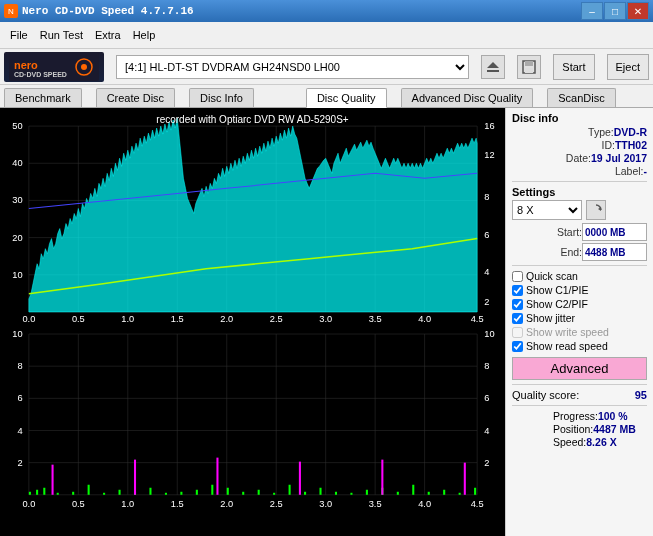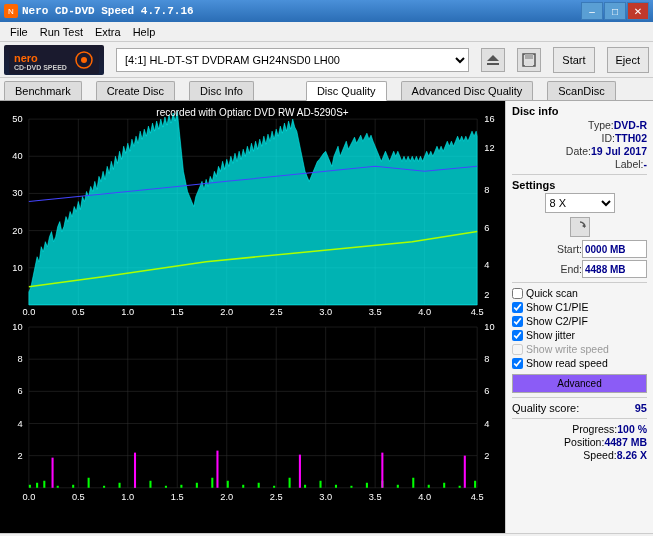--- a/index.html
+++ b/index.html
@@ -22,21 +22,21 @@
     .title-bar-controls { display: flex; gap: 1px; }
     .title-btn {
       width: 22px; height: 18px; background: #5a9fd4; border: 1px solid #3a7ab8;
       color: white; font-size: 10px; cursor: pointer; display: flex; align-items: center; justify-content: center;
     }
     .title-btn.close { background: #c0392b; }
 
     
     .menu-bar {
       background: #f0f0f0;
-      height: 20px;
+      height: 27px;
       display: flex;
       align-items: center;
       padding: 0 4px;
       border-bottom: 1px solid #ccc;
       font-size: 11px;
     }
     .menu-item { padding: 2px 6px; cursor: pointer; }
 
     
     .toolbar {
@@ -143,53 +143,53 @@
 
     .panel-section-title { font-weight: bold; margin-bottom: 2px; }
     .panel-row { display: flex; justify-content: flex-end; margin-bottom: 1px; font-size: 10.5px; }
     .panel-label { color: #333; }
     .panel-value { color: #00008b; font-weight: bold; }
     .panel-divider { border-top: 1px solid #ccc; margin: 4px 0; }
 
     .settings-select {
       width: 70px; height: 20px; font-size: 11px; border: 1px solid #aaa; background: white;
     }
-    .settings-row { display: flex; align-items: center; gap: 4px; margin-bottom: 3px; flex-direction: column; }
+    .settings-row { display: flex; align-items: center; gap: 4px; margin-bottom: 3px; }
 
     .input-field {
       width: 65px; height: 18px; font-size: 10px; border: 1px solid #aaa; background: white; padding: 0 2px; color: #00008b; font-weight: bold;
     }
 
     .checkbox-row { display: flex; align-items: center; gap: 3px; margin-bottom: 2px; font-size: 10.5px; }
     .checkbox-row input[type=checkbox] { width: 11px; height: 11px; margin: 0; }
 
     .advanced-btn {
       width: 100%;
       padding: 3px 0;
-      background: #8b5cf6;
+      background: #f9a8d4;
       border: 1px solid #aaa;
       cursor: pointer;
-      font-size: 10px;
+      font-size: 13px;
       margin-top: 3px;
     }
 
     .quality-row { display: flex; justify-content: space-between; margin-top: 4px; font-size: 11px; }
     .quality-value { color: #00008b; font-weight: bold; }
 
     
     .stats-bar {
       background: #f0f0f0;
       border-top: 1px solid #ccc;
       display: flex;
       padding: 3px 8px;
       font-size: 10.5px;
       gap: 20px;
     }
 
-    .progress-row { display: flex; justify-content: flex-end; font-size: 10.5px; margin-bottom: 1px; }
+    .progress-row { display: flex; justify-content: flex-start; font-size: 10.5px; margin-bottom: 1px; margin-left: 41px; }
   </style>
 </head>
 <body>
 
 <div class="title-bar">
   <div class="title-bar-left">
     <div class="title-bar-icon">N</div>
     <span class="title-bar-title">Nero CD-DVD Speed 4.7.7.16</span>
   </div>
   <div class="title-bar-controls">

